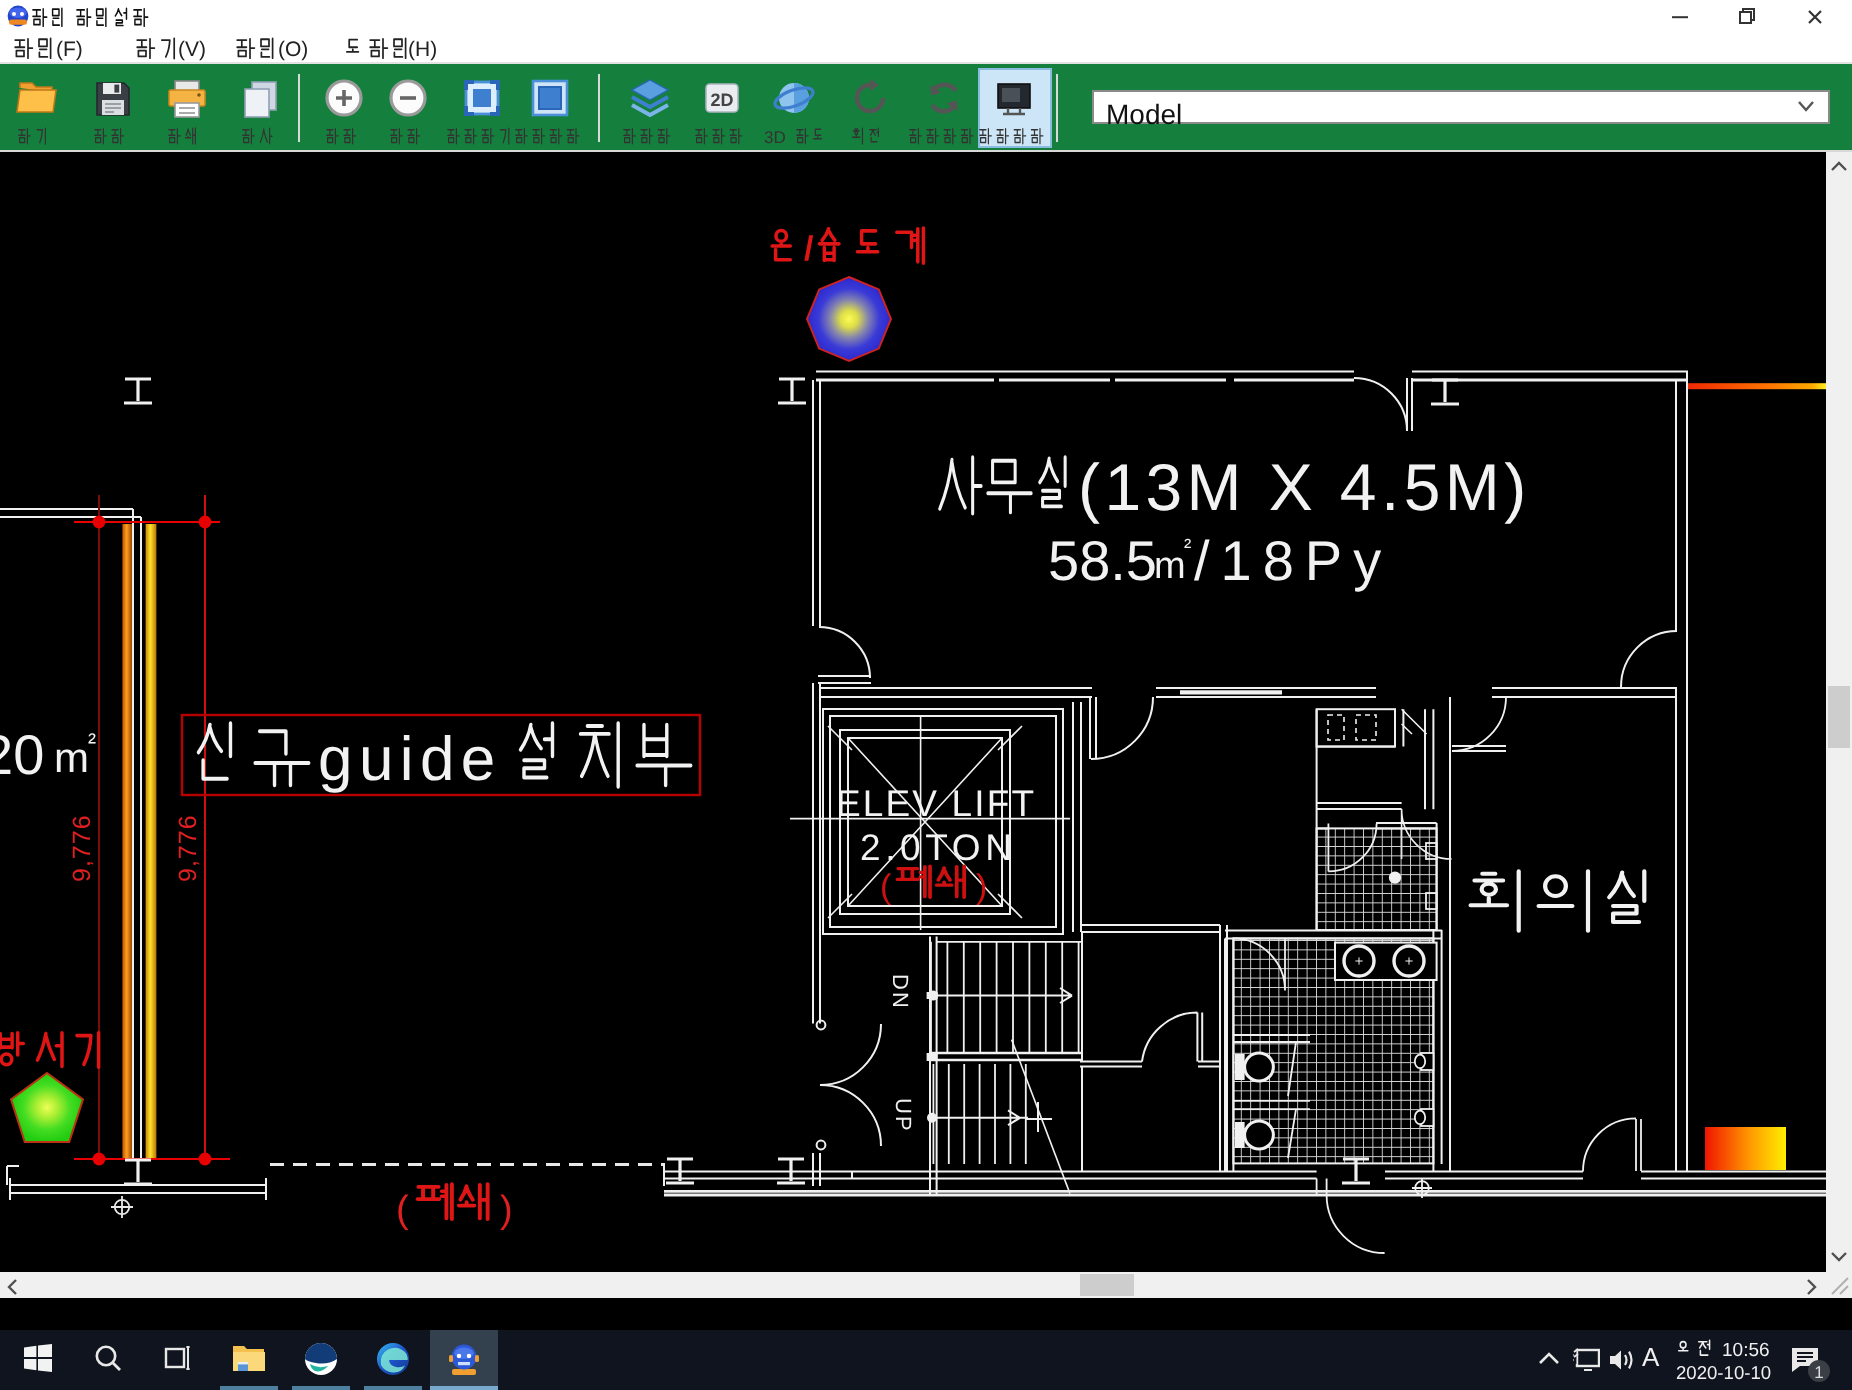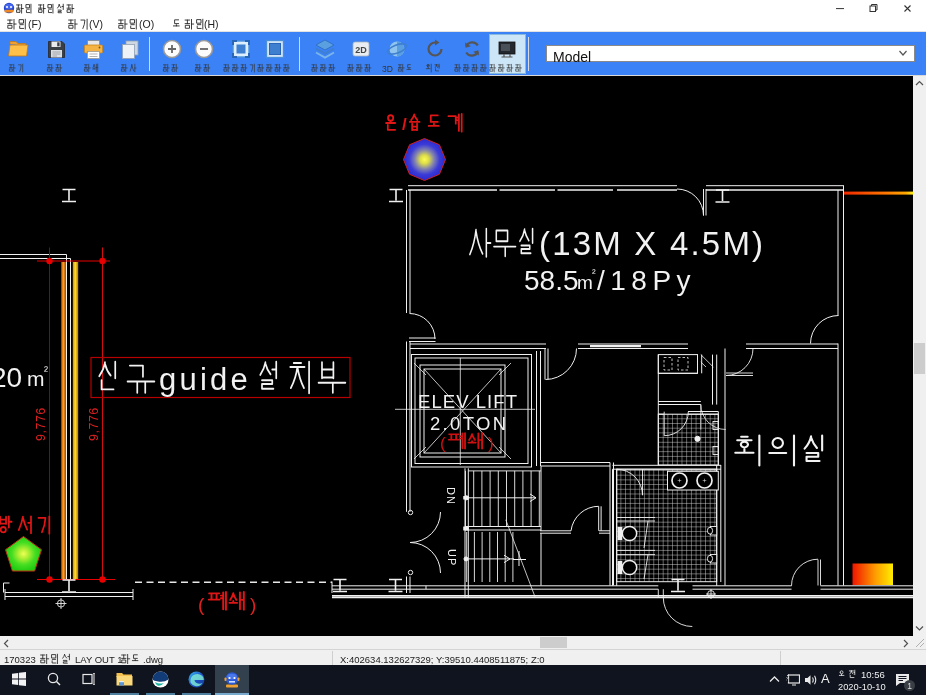--- a/index.html
+++ b/index.html
@@ -1,19 +1,19 @@
 <!DOCTYPE html>
 <html><head><meta charset="utf-8"><style>
 *{margin:0;padding:0;box-sizing:border-box}
 html,body{width:926px;height:695px;overflow:hidden;background:#000;font-family:"Liberation Sans",sans-serif}
 #root{position:relative;width:926px;height:695px}
 .abs{position:absolute}
 #titlebar{left:0;top:0;width:926px;height:16px;background:#ffffff}
 #menubar{left:0;top:16px;width:926px;height:16px;background:#ffffff;border-bottom:1px solid #e2e2e2}
-#toolbar{left:0;top:32px;width:926px;height:44px;background:#3b82f6;border-bottom:1px solid #d8d8d8}
+#toolbar{left:0;top:32px;width:926px;height:44px;background:#15803d;border-bottom:1px solid #d8d8d8}
 #canvas{left:0;top:76px;width:913px;height:560px;background:#000}
 #vsb{left:913px;top:76px;width:13px;height:560px;background:#f0f0f0}
 #hsb{left:0;top:636px;width:913px;height:13px;background:#f0f0f0}
 #corner{left:913px;top:636px;width:13px;height:13px;background:#f0f0f0}
 #status{left:0;top:649px;width:926px;height:16px;background:#f0f0f0;border-top:1px solid #d4d4d4}
 #taskbar{left:0;top:665px;width:926px;height:30px;background:#10141e}
 .sbthumb{position:absolute;background:#cdcdcd}
 .tl{position:absolute;font-size:9px;color:#444;white-space:nowrap}
 svg{display:block}
 </style></head><body>
@@ -429,35 +429,20 @@
         <path d="M2 1 L5.5 4.5 L2 8" fill="none" stroke="#505050" stroke-width="1.2"></path>
       </svg>
       <div class="sbthumb" style="left:540px;top:1px;width:27px;height:11px"></div>
     </div>
     <div id="corner" class="abs">
       <svg width="13" height="13" viewBox="0 0 13 13">
         <path d="M11 3 L3 11 M11 7 L7 11" stroke="#b0b0b0" stroke-width="1"></path>
       </svg>
     </div>
 
-<div id="status" class="abs">
-      <div class="abs" style="left:332px;top:1px;width:1px;height:14px;background:#cfcfcf"></div>
-      <div class="abs" style="left:780px;top:1px;width:1px;height:14px;background:#cfcfcf"></div>
-      <svg class="abs" style="left:4px;top:3px" width="320" height="12" viewBox="0 0 320 12">
-        <text x="0" y="9.5" font-size="9.5" fill="#222">170323 </text>
-        <use href="#kg1" transform="translate(36.0 1.0) scale(0.0950 0.1000)" stroke="#222" stroke-width="8.5"></use>
-        <use href="#kg2" transform="translate(47.0 1.0) scale(0.0950 0.1000)" stroke="#222" stroke-width="8.5"></use>
-        <use href="#kg3" transform="translate(58.0 1.0) scale(0.0950 0.1000)" stroke="#222" stroke-width="8.5"></use>
-        <text x="71" y="9.5" font-size="9.5" fill="#222">LAY OUT 1</text>
-        <use href="#kg1" transform="translate(117.0 1.0) scale(0.0950 0.1000)" stroke="#222" stroke-width="8.5"></use>
-        <use href="#kdo" transform="translate(128.0 1.0) scale(0.0950 0.1000)" stroke="#222" stroke-width="8.5"></use>
-        <text x="139" y="9.5" font-size="9.5" fill="#222">.dwg</text>
-      </svg>
-      <div class="tl" style="left:340px;top:3.5px;color:#222;font-size:9.5px">X:402634.132627329; Y:39510.4408511875; Z:0</div>
-    </div>
 
 <div id="taskbar" class="abs">
       <svg class="abs" style="left:12px;top:7px" width="14" height="14" viewBox="0 0 14 14">
         <g fill="#f2f2f2">
           <path d="M0 1.8 L6.2 0.9 V6.5 H0 Z"></path>
           <path d="M7 0.8 L14 0 V6.5 H7 Z"></path>
           <path d="M0 7.5 H6.2 V13.1 L0 12.2 Z"></path>
           <path d="M7 7.5 H14 V14 L7 13.2 Z"></path>
         </g>
       </svg>

